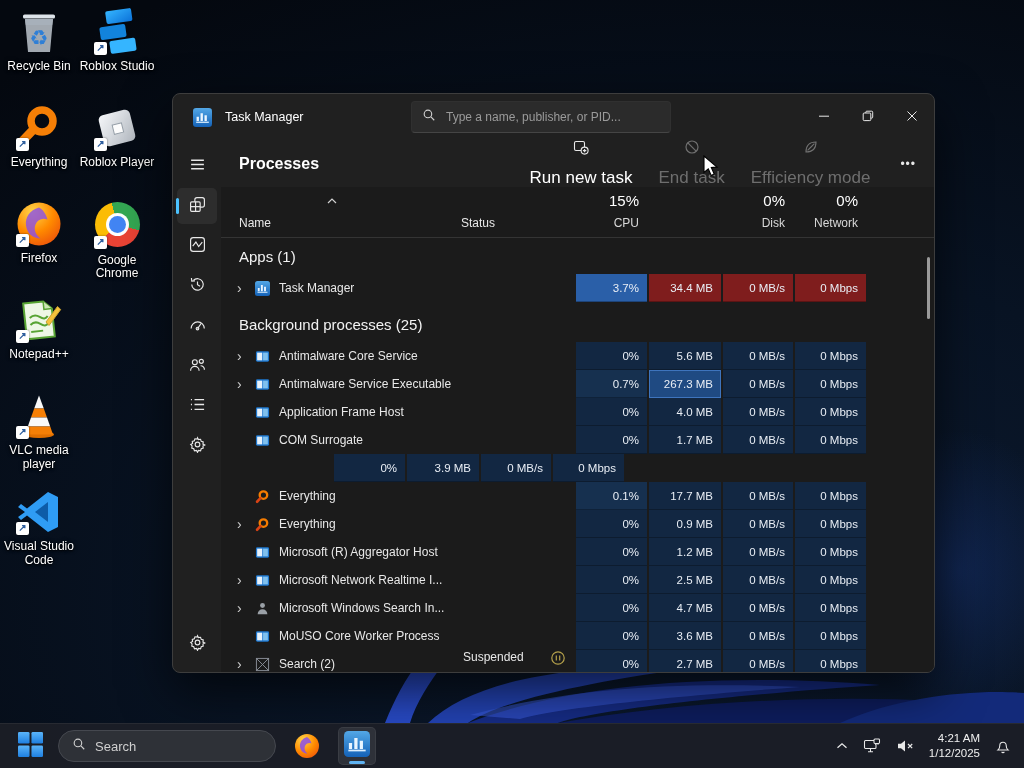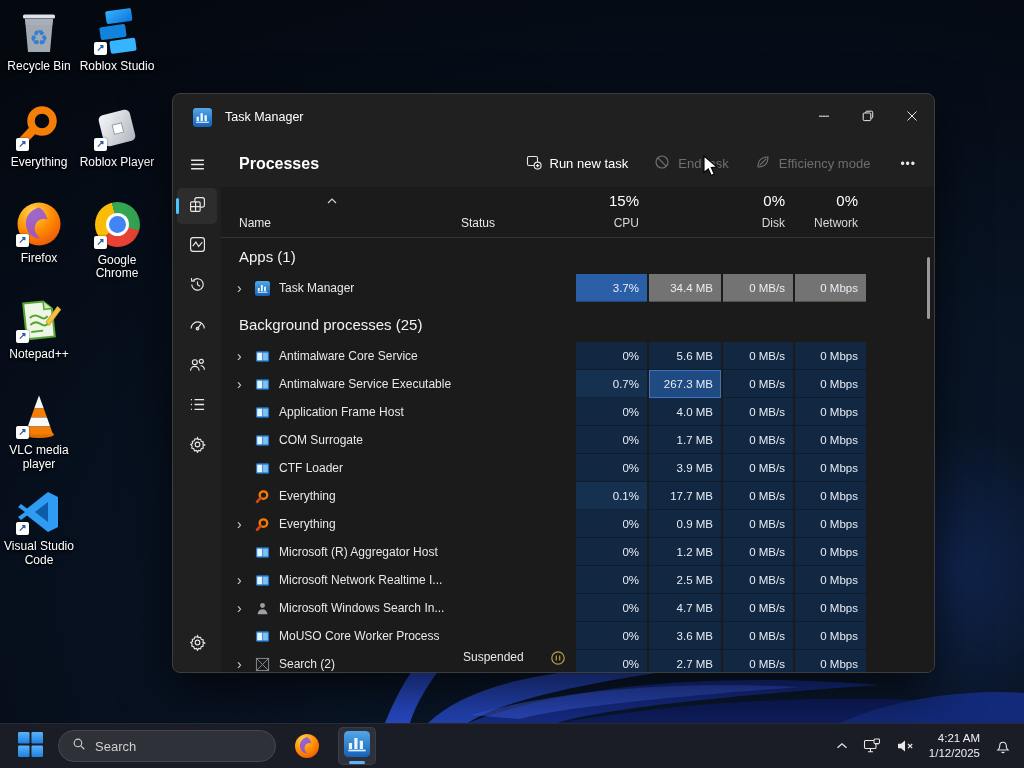--- a/index.html
+++ b/index.html
@@ -49,21 +49,21 @@
   .nav-item.selected{background:#2d2d2d;}
   .nav-item.selected::before{content:"";position:absolute;left:-1px;top:10px;width:3px;height:16px;
     border-radius:2px;background:#4cc2ff;}
   .nav-item svg,.side-btn svg{width:17px;height:17px;}
   .side-settings{margin-top:auto;margin-bottom:10px;}
   
   .content{flex:1;display:flex;flex-direction:column;min-width:0;}
   .toolbar{height:47px;flex:0 0 47px;display:flex;align-items:center;padding:0 14px 0 18px;}
   .page-title{font-size:16px;font-weight:bold;color:#fff;}
   .tb-right{margin-left:auto;display:flex;align-items:center;gap:26px;}
-  .tb-btn{display:flex;align-items:center;gap:8px;font-size:13px;color:#fff;}
+  .tb-btn{display:flex;align-items:center;gap:8px;font-size:17px;color:#fff;flex-direction:column;}
   .tb-btn svg{width:16px;height:16px;}
   .tb-btn.disabled{color:#6e6e6e;}
   .tb-more{font-size:12px;letter-spacing:1px;color:#e8e8e8;padding:0 4px;}
   
   .table-area{flex:1;background:#1b1b1b;position:relative;overflow:hidden;font-size:12px;}
   .thead{height:50px;position:relative;border-bottom:1px solid #343434;}
   .sort-caret{position:absolute;left:106px;top:6px;width:10px;height:6px;}
   .h-name{position:absolute;left:18px;bottom:7px;color:#e8e8e8;}
   .h-status{position:absolute;left:240px;bottom:7px;color:#e8e8e8;}
   .h-num{position:absolute;top:0;height:100%;box-sizing:border-box;padding-right:8px;text-align:right;}
@@ -79,21 +79,21 @@
   .pname{color:#e8e8e8;white-space:nowrap;overflow:hidden;}
   .cell-status{width:113px;flex:0 0 113px;display:flex;box-sizing:border-box;padding-right:10px;}
   .status-text{color:#e8e8e8;}
   .status-badge{width:16px;height:16px;margin-left:auto;}
   .status-badge svg{width:100%;height:100%;}
   .cell{flex:0 0 auto;display:flex;align-items:center;justify-content:flex-end;box-sizing:border-box;
     padding-right:8px;margin-right:2px;background:#122742;color:#e9eef5;font-size:11.5px;
     box-shadow:inset 0 -1px 0 rgba(0,0,0,.28);}
   .w-cpu{width:71px;} .w-mem{width:72px;} .w-disk{width:70px;} .w-net{width:71px;}
   .cell.mid{background:#16304f;}
-  .cell.sel{background:#737373;}
+  .cell.sel{background:#7f1d1d;}
   .cell.hi{background:#2a5fa8;}
   .cell.memhi{background:#1f4a82;box-shadow:inset 0 0 0 1px #3e74bd;}
   .vscroll{position:absolute;right:4px;top:70px;width:3px;height:62px;border-radius:2px;background:#9a9a9a;}
   
   #taskbar{position:absolute;left:0;bottom:0;width:1024px;height:45px;background:rgba(27,30,38,.97);
     border-top:1px solid rgba(255,255,255,.06);display:flex;align-items:center;box-sizing:border-box;}
   .start-btn{width:40px;height:40px;margin-left:10px;display:flex;align-items:center;justify-content:center;border-radius:5px;}
   .start-btn svg{width:25px;height:25px;}
   .tb-search-pill{margin-left:8px;width:218px;height:32px;border-radius:16px;background:#2e3137;
     border:1px solid #45484f;display:flex;align-items:center;gap:9px;padding-left:13px;box-sizing:border-box;}
@@ -268,20 +268,27 @@
             <linearGradient id="tmg" x1="0" y1="0" x2="0" y2="1">
               <stop offset="0" stop-color="#53a7e6"></stop>
               <stop offset="1" stop-color="#1462b8"></stop>
             </linearGradient>
           </defs>
           <rect width="24" height="24" rx="4" fill="url(#tmg)"></rect>
           <path d="M4.5 16.5 V11 h3 v5.5 Z M9.5 16.5 V6.5 h3 v10 Z M14.5 16.5 V9 h3 v7.5 Z" fill="#eaf5ff"></path>
           <rect x="4" y="17.2" width="16" height="1.6" fill="#dcefff"></rect>
         </svg></span>
     <span class="win-title">Task Manager</span>
+    <div class="tm-search">
+      <span><svg viewBox="0 0 16 16" fill="none" stroke="#cfcfcf" stroke-width="1.3">
+            <circle cx="6.8" cy="6.8" r="4.3"></circle>
+            <path d="M10.2 10.2 L14 14"></path>
+          </svg></span>
+      <input type="text" placeholder="Type a name, publisher, or PID..." style="">
+    </div>
     <div class="win-controls">
       <div class="win-btn">
           <span><svg viewBox="0 0 12 12" stroke="#e8e8e8" stroke-width="1">
               <path d="M1 6.2 h10"></path>
             </svg></span>
         </div>
       <div class="win-btn">
           <span><svg viewBox="0 0 12 12" fill="none" stroke="#e8e8e8" stroke-width="1">
               <rect x="1.2" y="3" width="7.6" height="7.6" rx="1"></rect>
               <path d="M3.8 3 V2.2 a1 1 0 0 1 1-1 h4.9 a1 1 0 0 1 1 1 v4.9 a1 1 0 0 1-1 1 H8.9"></path>
@@ -528,31 +535,20 @@
       <span class="status-text"></span>
       <span class="status-badge"></span>
     </div>
     <div class="cell w-cpu">0%</div>
     <div class="cell w-mem">1.7 MB</div>
     <div class="cell w-disk">0 MB/s</div>
     <div class="cell w-net">0 Mbps</div>
   </div>
 
   <div class="prow">
-    <div class="cell-name">
-      <span class="expander"></span>
-      <span class="picon">
-                  <svg viewBox="0 0 16 16">
-                    <rect x="1" y="2.5" width="14" height="11" rx="1.5" fill="#1e78d0"></rect>
-                    <rect x="2.3" y="3.9" width="5.4" height="8.2" fill="#e8f2fb"></rect>
-                    <rect x="8.6" y="3.9" width="5.1" height="8.2" fill="#7fc0ee"></rect>
-                  </svg>
-                </span>
-      <span class="pname">CTF Loader</span>
-    </div>
     <div class="cell-status">
       <span class="status-text"></span>
       <span class="status-badge"></span>
     </div>
     <div class="cell w-cpu">0%</div>
     <div class="cell w-mem">3.9 MB</div>
     <div class="cell w-disk">0 MB/s</div>
     <div class="cell w-net">0 Mbps</div>
   </div>
 

